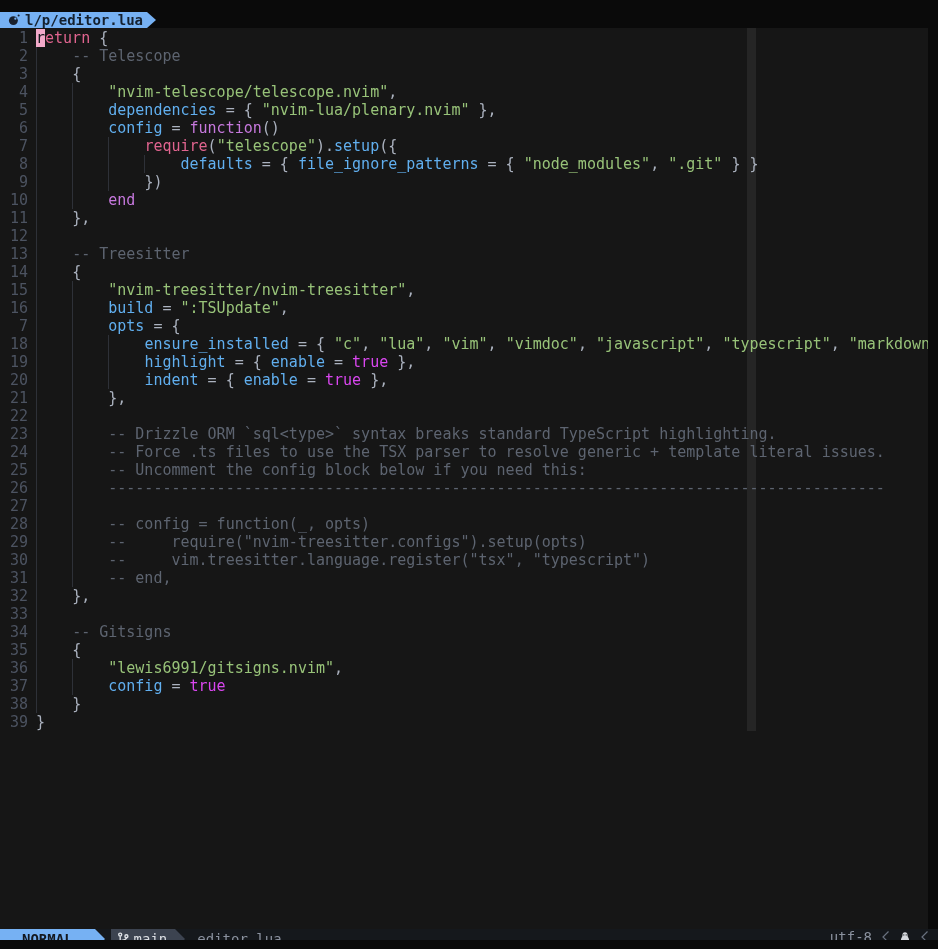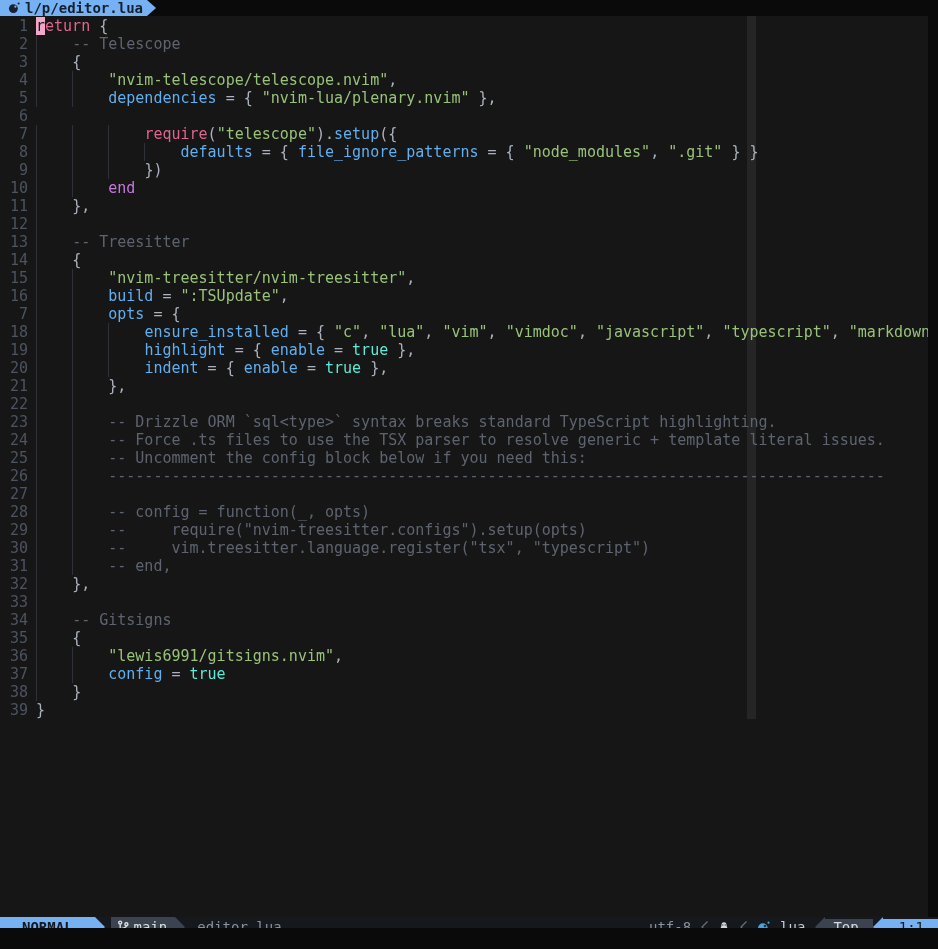--- a/index.html
+++ b/index.html
@@ -1,45 +1,45 @@
 <!DOCTYPE html>
 <html><head>
 <meta charset="utf-8">
 <style>
   html,body{margin:0;padding:0;background:#0a0a0a;}
   .screen{position:relative;width:938px;height:928px;background:#0a0a0a;overflow:hidden;
-          font-family:"DejaVu Sans Mono",monospace;font-size:15px;}
+          font-family:"DejaVu Sans Mono",monospace;font-size:15px;margin-top:12px;}
   
   .tabline{height:16px;background:#0a0a0a;display:flex;align-items:stretch;}
   .tab{display:flex;align-items:center;background:#76b1f3;padding:0 4px 0 8px;gap:5px;}
   .tab-label{color:#14202e;font-weight:bold;font-size:14px;line-height:16px;}
   .tab-arrow{width:0;height:0;border-top:8px solid transparent;border-bottom:8px solid transparent;
              border-left:9px solid #76b1f3;}
   
   .buffer{position:relative;height:901px;background:#0a0a0a;}
   .buffer-inner{position:absolute;left:0;top:0;width:928px;height:901px;background:#161616;overflow:hidden;}
   .colorcolumn{position:absolute;left:747px;top:0;width:9px;height:703px;background:#252525;}
   .code{position:relative;padding-top:1px;}
   .line{display:flex;height:18px;line-height:18px;white-space:pre;}
   .lnum{width:28px;flex:0 0 28px;text-align:right;padding-right:8px;color:#4c5361;}
   .lcode{white-space:pre;}
   .g{box-shadow:inset 1px 0 0 #2e3138;}
   .tk-fg{color:#abb2bf}.tk-cmt{color:#5d6470}.tk-str{color:#98c379}.tk-fld{color:#61afef}
-  .tk-kw{color:#c678dd}.tk-pink{color:#e0648f}.tk-bool{color:#5eead4}
+  .tk-kw{color:#c678dd}.tk-pink{color:#e0648f}.tk-bool{color:#d946ef}
   .tk-cursor{background:#f2a9c9;color:#15181e;}
   
   .statusline{height:20px;background:#15181c;display:flex;align-items:stretch;font-size:14px;}
   .seg{display:flex;align-items:center;}
   .seg-mode{background:#76b1f3;color:#14181f;font-weight:bold;padding:0 22px;}
   .pl{width:0;height:0;border-top:10px solid transparent;border-bottom:10px solid transparent;}
   .pl-mode{border-left:10px solid #76b1f3;margin-right:6px;}
   .seg-branch{background:#3c4350;color:#dcdfe4;padding:0 8px 0 6px;gap:5px;}
   .pl-branch{border-left:10px solid #3c4350;}
   .seg-file{color:#8a919e;padding:0 12px;}
-  .sl-right{margin-left:auto;display:flex;align-items:center;}
+  .sl-right{margin-left:auto;display:flex;align-items:flex-end;flex-direction:column;}
   .seg-enc{color:#8a919e;gap:9px;padding-right:9px;}
   .sep-chevron{display:flex;align-items:center;color:#6a7280;}
   .seg-ft{color:#c6cad2;gap:10px;padding-right:10px;}
   .plr{width:0;height:0;border-top:10px solid transparent;border-bottom:10px solid transparent;}
   .plr-top{border-right:10px solid #3c4350;}
   .seg-top{background:#3c4350;color:#d7dae0;padding:0 14px 0 8px;}
   .plr-pos{border-right:10px solid #76b1f3;}
   .seg-pos{background:#76b1f3;color:#14181f;font-weight:normal;padding:0 14px 0 16px;}
   
   .cmdline{height:12px;background:#0a0a0a;}
@@ -66,21 +66,21 @@
 
   <div class="buffer">
     <div class="buffer-inner">
       <div class="colorcolumn"></div>
       <div class="code">
           <div class="line"><div class="lnum">1</div><div class="lcode"><span class="tk-cursor">r</span><span class="tk-pink">eturn</span><span class="tk-fg"> {</span></div></div>
           <div class="line"><div class="lnum">2</div><div class="lcode"><span class="g">    </span><span class="tk-cmt">-- Telescope</span></div></div>
           <div class="line"><div class="lnum">3</div><div class="lcode"><span class="g">    </span><span class="tk-fg">{</span></div></div>
           <div class="line"><div class="lnum">4</div><div class="lcode"><span class="g">    </span><span class="g">    </span><span class="tk-str">"nvim-telescope/telescope.nvim"</span><span class="tk-fg">,</span></div></div>
           <div class="line"><div class="lnum">5</div><div class="lcode"><span class="g">    </span><span class="g">    </span><span class="tk-fld">dependencies</span><span class="tk-fg"> = { </span><span class="tk-str">"nvim-lua/plenary.nvim"</span><span class="tk-fg"> },</span></div></div>
-          <div class="line"><div class="lnum">6</div></div>
+          <div class="line"><div class="lnum">6</div><div class="lcode"><span class="g">    </span><span class="g">    </span><span class="tk-fld">config</span><span class="tk-fg"> = </span><span class="tk-kw">function</span><span class="tk-fg">()</span></div></div>
           <div class="line"><div class="lnum">7</div><div class="lcode"><span class="g">    </span><span class="g">    </span><span class="g">    </span><span class="tk-pink">require</span><span class="tk-fg">(</span><span class="tk-str">"telescope"</span><span class="tk-fg">).</span><span class="tk-fld">setup</span><span class="tk-fg">({</span></div></div>
           <div class="line"><div class="lnum">8</div><div class="lcode"><span class="g">    </span><span class="g">    </span><span class="g">    </span><span class="g">    </span><span class="tk-fld">defaults</span><span class="tk-fg"> = { </span><span class="tk-fld">file_ignore_patterns</span><span class="tk-fg"> = { </span><span class="tk-str">"node_modules"</span><span class="tk-fg">, </span><span class="tk-str">".git"</span><span class="tk-fg"> } }</span></div></div>
           <div class="line"><div class="lnum">9</div><div class="lcode"><span class="g">    </span><span class="g">    </span><span class="g">    </span><span class="tk-fg">})</span></div></div>
           <div class="line"><div class="lnum">10</div><div class="lcode"><span class="g">    </span><span class="g">    </span><span class="tk-kw">end</span></div></div>
           <div class="line"><div class="lnum">11</div><div class="lcode"><span class="g">    </span><span class="tk-fg">},</span></div></div>
           <div class="line"><div class="lnum">12</div><div class="lcode"><span class="g">    </span></div></div>
           <div class="line"><div class="lnum">13</div><div class="lcode"><span class="g">    </span><span class="tk-cmt">-- Treesitter</span></div></div>
           <div class="line"><div class="lnum">14</div><div class="lcode"><span class="g">    </span><span class="tk-fg">{</span></div></div>
           <div class="line"><div class="lnum">15</div><div class="lcode"><span class="g">    </span><span class="g">    </span><span class="tk-str">"nvim-treesitter/nvim-treesitter"</span><span class="tk-fg">,</span></div></div>
           <div class="line"><div class="lnum">16</div><div class="lcode"><span class="g">    </span><span class="g">    </span><span class="tk-fld">build</span><span class="tk-fg"> = </span><span class="tk-str">":TSUpdate"</span><span class="tk-fg">,</span></div></div>

